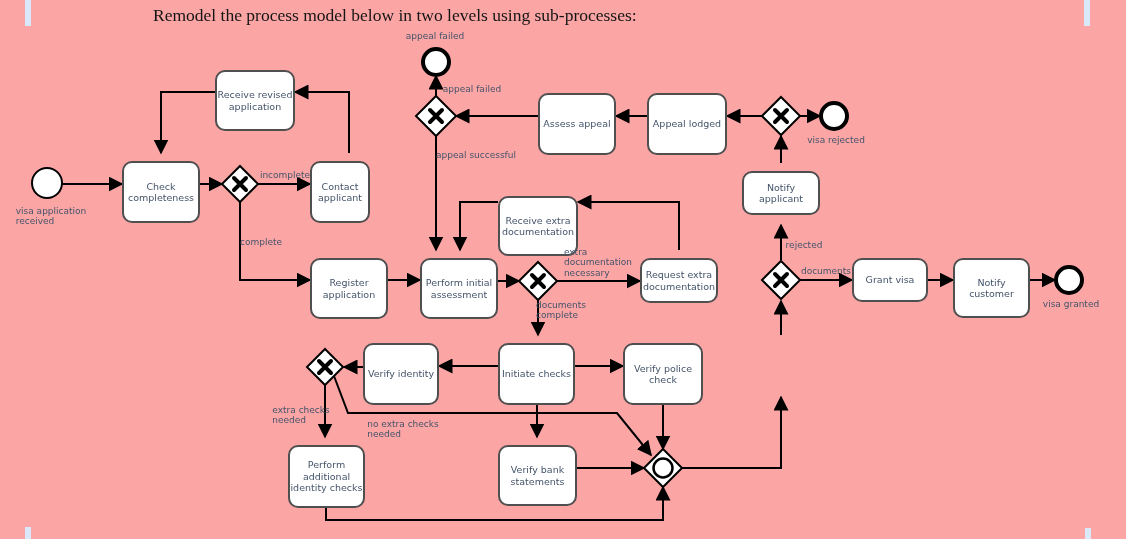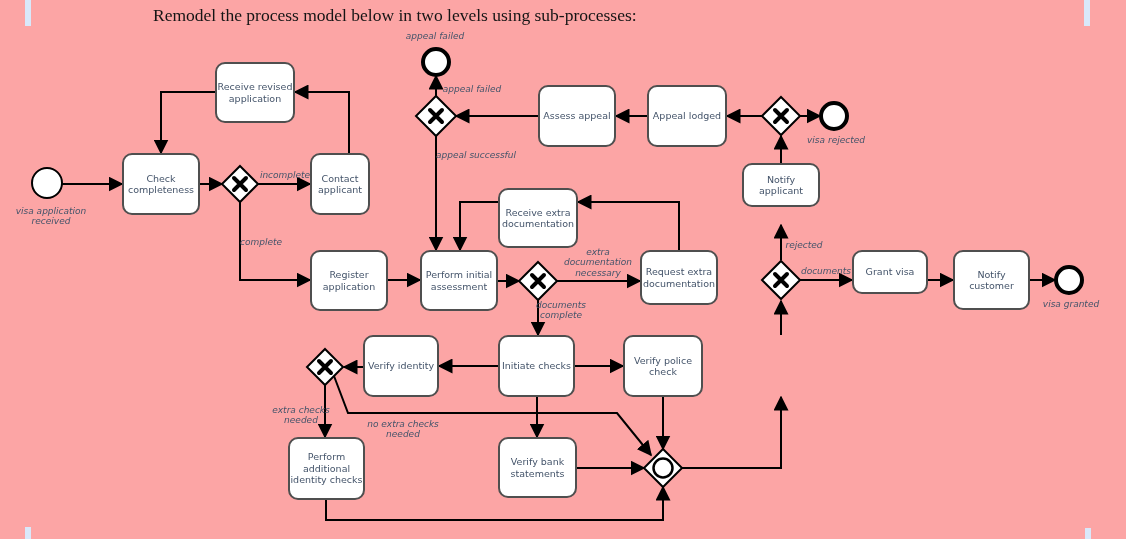--- a/index.html
+++ b/index.html
@@ -4,23 +4,23 @@
 <style>
   html,body{margin:0;padding:0;background:#ffffff;}
   .stage{position:relative;width:1126px;height:539px;background:#fca5a5;overflow:hidden;
          font-family:"DejaVu Sans",sans-serif;}
   .title{position:absolute;left:153px;top:5px;font-family:"Liberation Serif",serif;
          font-size:17.5px;color:#151515;white-space:nowrap;}
   svg.layer{position:absolute;left:0;top:0;z-index:2;}
   .task{position:absolute;box-sizing:border-box;border:2px solid #4f4f4f;border-radius:10px;
         background:#ffffff;display:flex;align-items:center;justify-content:center;
         text-align:center;font-size:9.5px;line-height:1.2;color:#44546a;
-        white-space:pre-line;z-index:3;}
-  .elabel{position:absolute;transform:translate(-50%,-50%);text-align:center;
-          font-size:9px;line-height:1.15;color:#44546a;white-space:pre;z-index:4;font-style:italic;}
+        white-space:pre-line;z-index:3;margin-top:8px;}
+  .elabel{position:absolute;transform:translate(-50%,-50%);text-align:left;
+          font-size:9px;line-height:1.15;color:#44546a;white-space:pre;z-index:4;}
   .mark{position:absolute;background:#d9e8fa;z-index:5;}
   .flow{stroke:#000;stroke-width:2;fill:none;}
   .gw{fill:#ffffff;stroke:#000;stroke-width:2;}
   .gx{stroke:#000;stroke-width:4;stroke-linecap:round;}
   .evs{fill:#ffffff;stroke:#000;stroke-width:2;}
   .eve{fill:#ffffff;stroke:#000;stroke-width:4;}
 </style>
 </head>
 <body>
 
@@ -115,21 +115,21 @@
   <div class="task" style="left:122px;top:153px;width:78px;height:62px">Check
 completeness</div>
   <div class="task" style="left:310px;top:153px;width:60px;height:62px">Contact
 applicant</div>
   <div class="task" style="left:310px;top:250px;width:78px;height:61px">Register
 application</div>
   <div class="task" style="left:420px;top:250px;width:78px;height:61px">Perform initial
 assessment</div>
   <div class="task" style="left:498px;top:188px;width:80px;height:60px">Receive extra
 documentation</div>
-  <div class="task" style="left:640px;top:250px;width:78px;height:55px">Request extra
+  <div class="task" style="left:640px;top:250px;width:78px;height:45px">Request extra
 documentation</div>
   <div class="task" style="left:538px;top:85px;width:78px;height:62px">Assess appeal</div>
   <div class="task" style="left:647px;top:85px;width:80px;height:62px">Appeal lodged</div>
   <div class="task" style="left:742px;top:163px;width:78px;height:44px">Notify applicant</div>
   <div class="task" style="left:852px;top:250px;width:76px;height:44px">Grant visa</div>
   <div class="task" style="left:953px;top:250px;width:77px;height:60px">Notify customer</div>
   <div class="task" style="left:363px;top:335px;width:76px;height:62px">Verify identity</div>
   <div class="task" style="left:498px;top:335px;width:77px;height:62px">Initiate checks</div>
   <div class="task" style="left:623px;top:335px;width:80px;height:62px">Verify police
 check</div>

